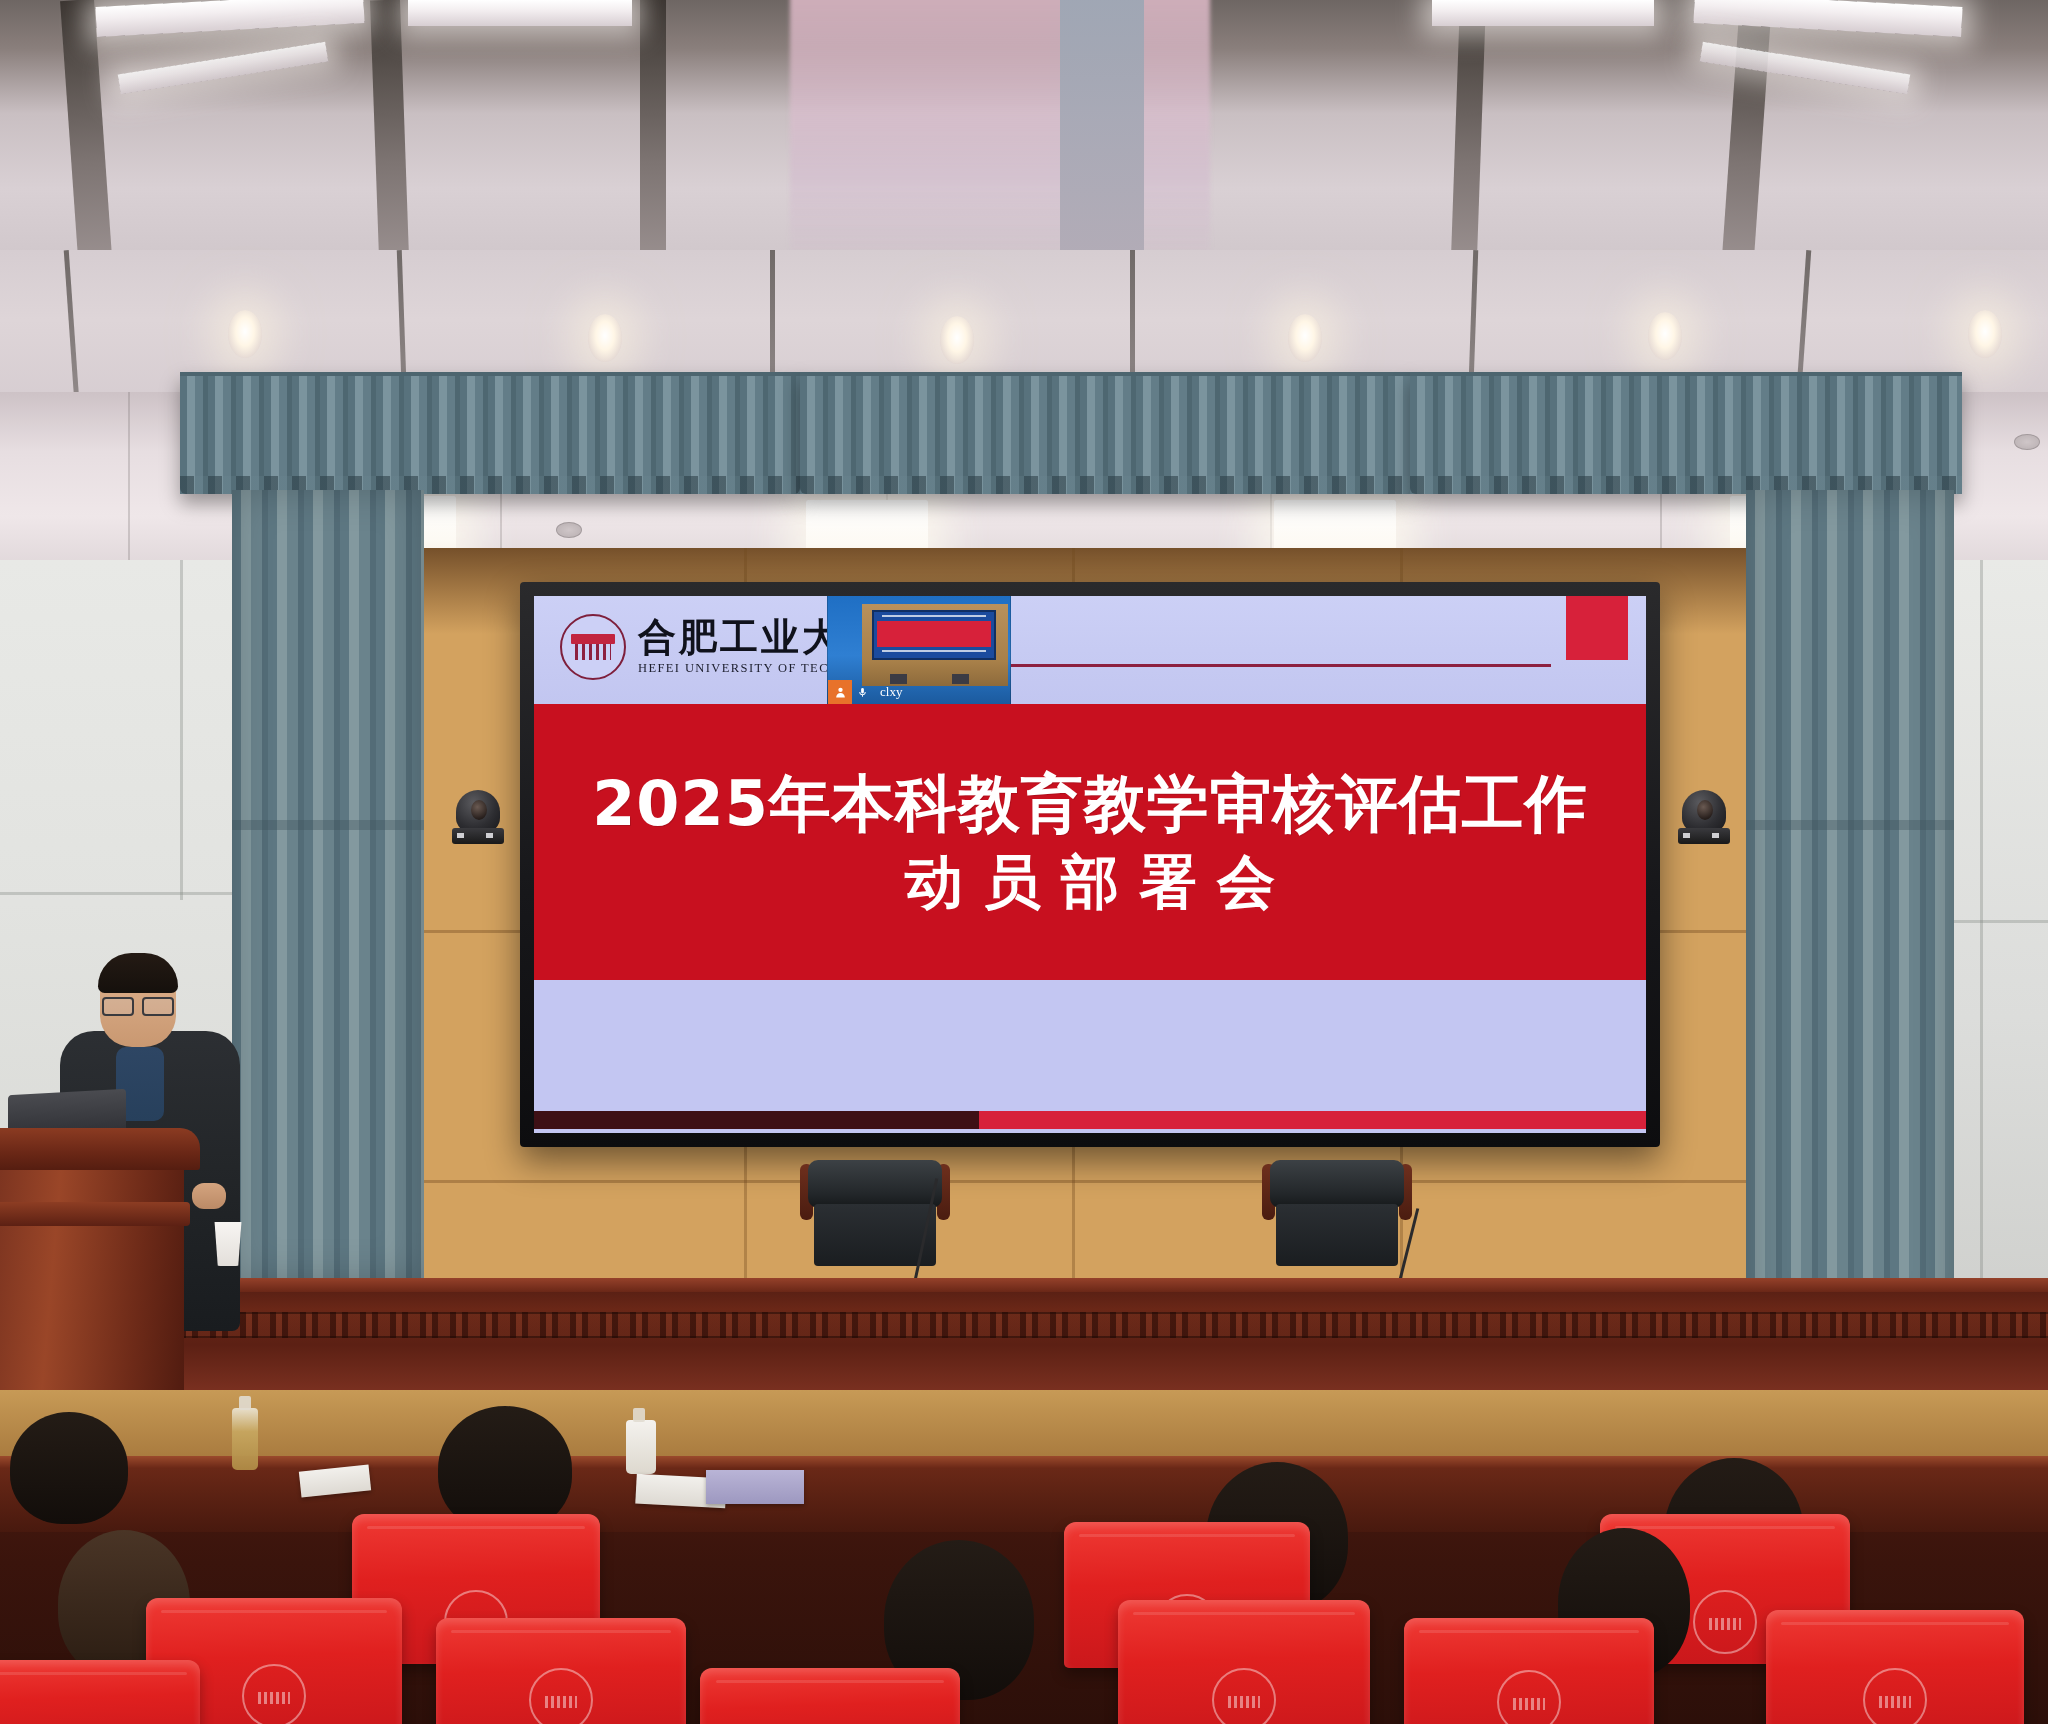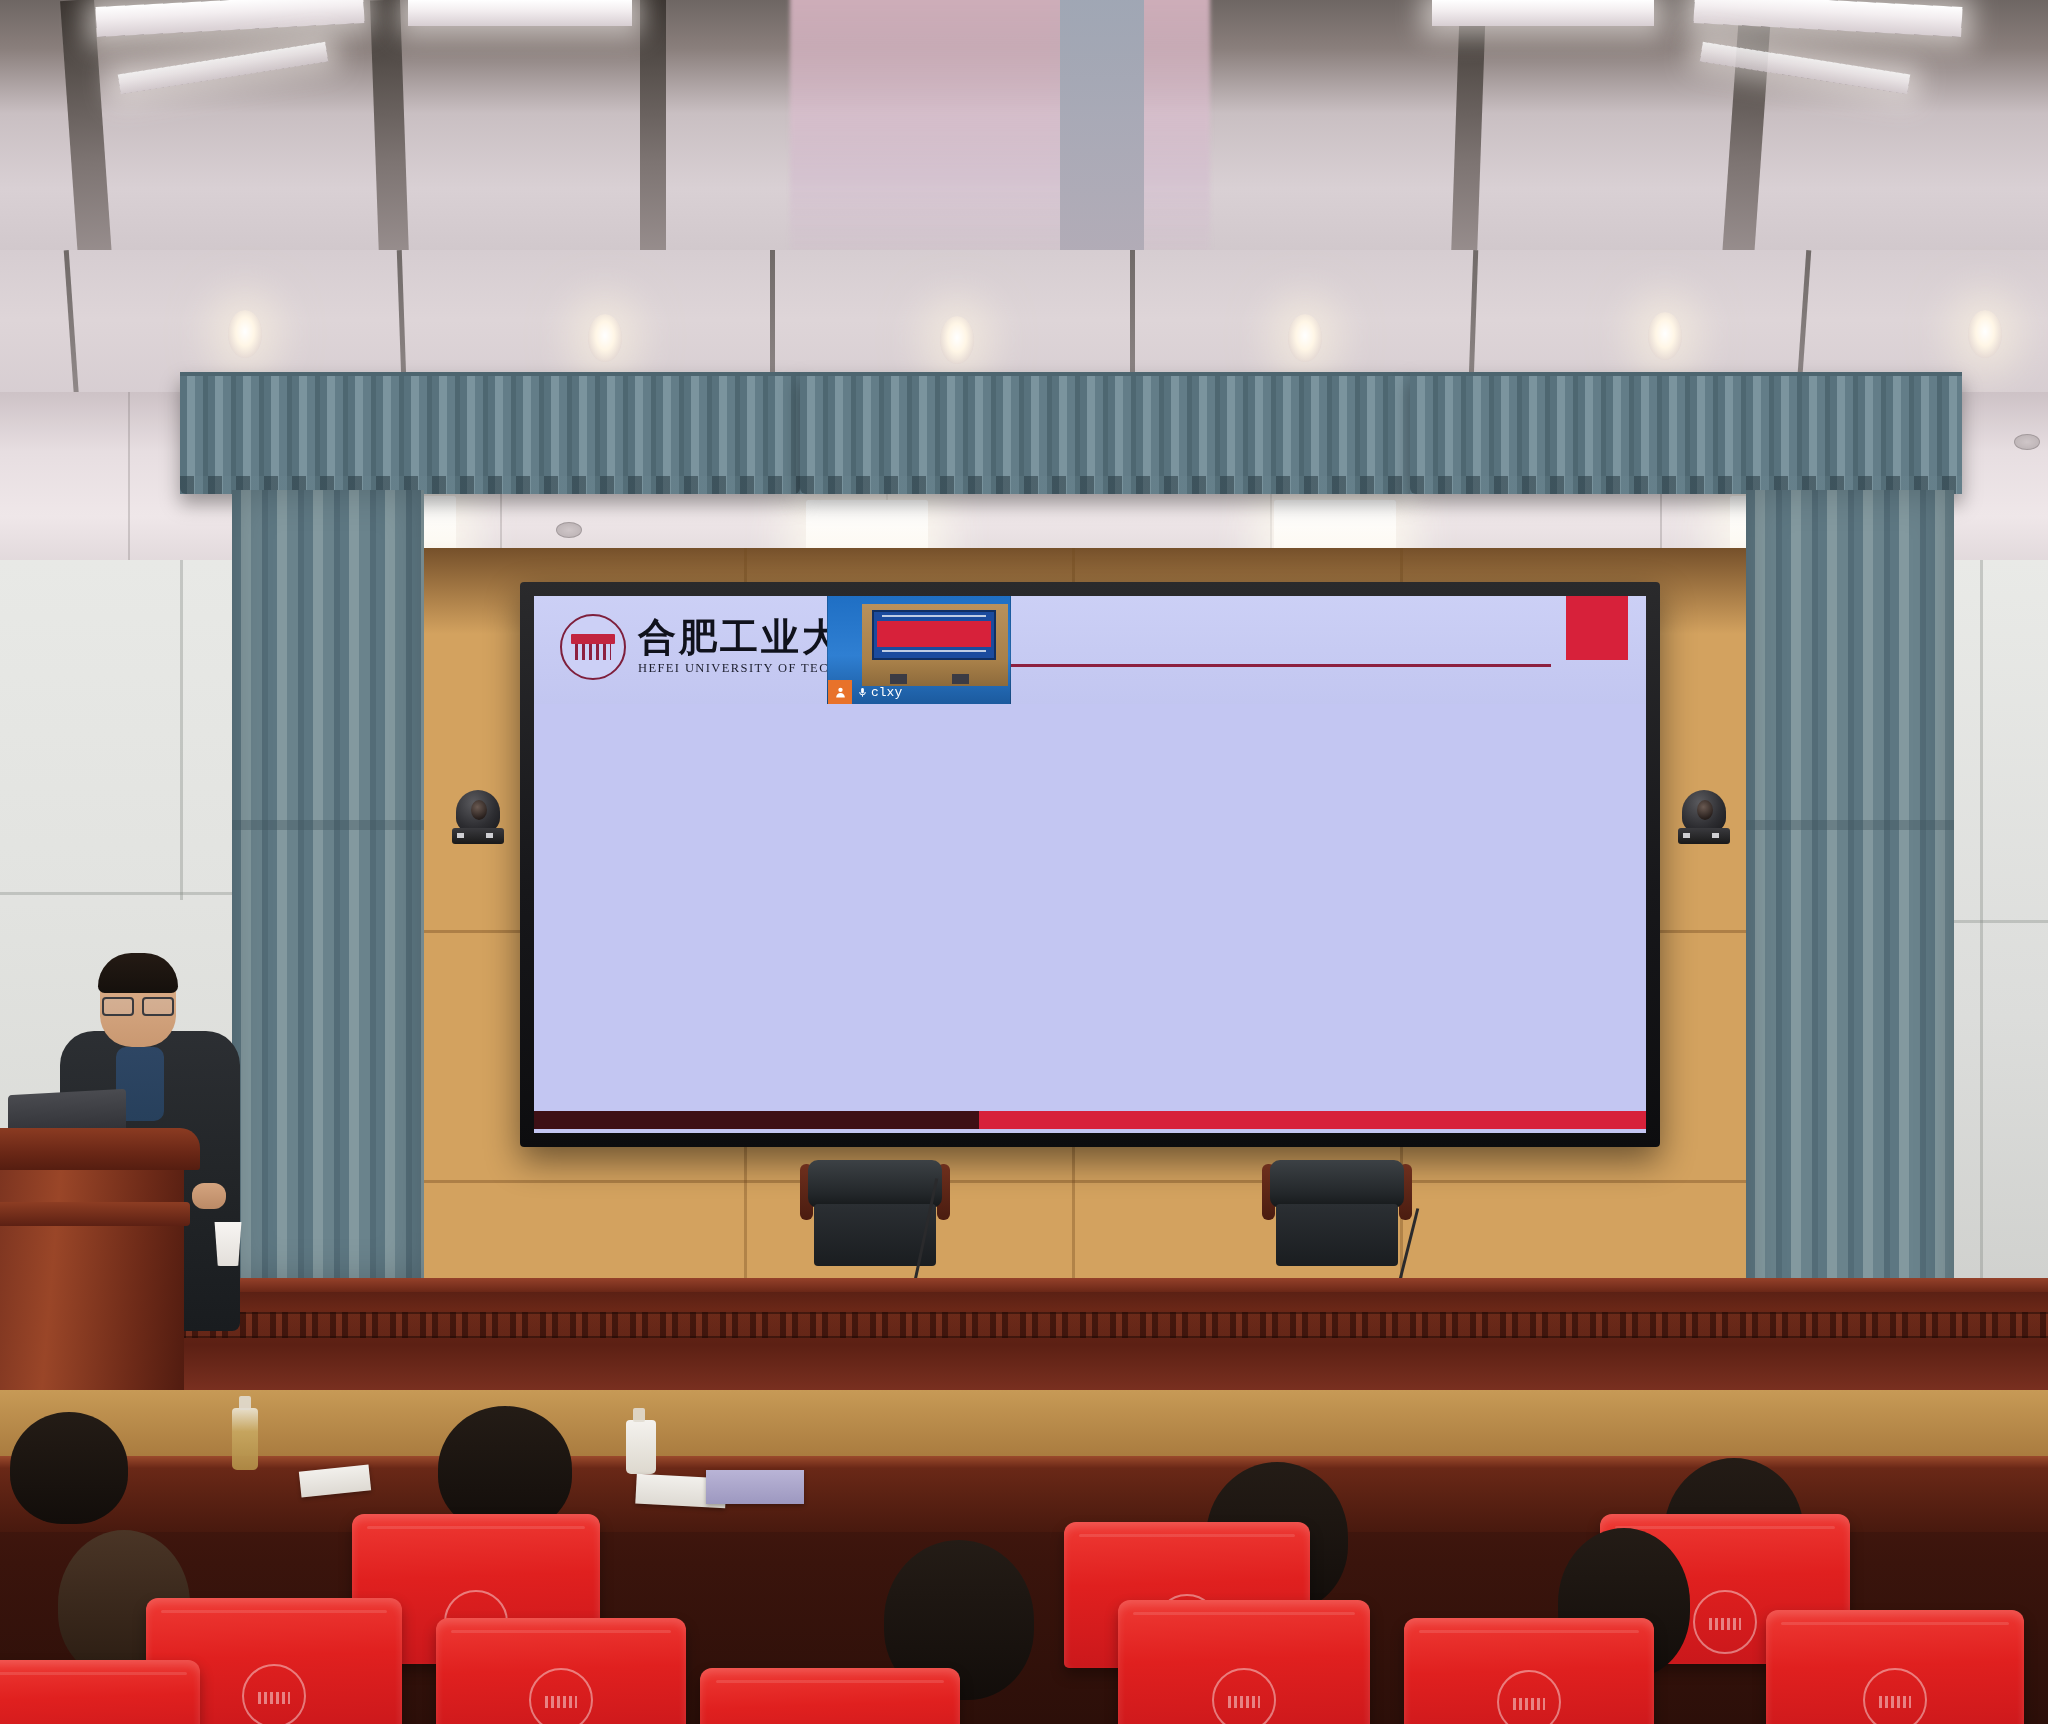--- a/index.html
+++ b/index.html
@@ -217,23 +217,23 @@
   .vc-badge {
     position:absolute; left:0; bottom:0; height:24px;
     display:flex; align-items:center;
   }
   .vc-avatar {
     width:24px; height:24px; background:#e8722a;
     display:flex; align-items:center; justify-content:center;
   }
   .vc-avatar svg { width:13px; height:13px; fill:#fff; }
   .vc-name {
-    display:flex; align-items:center; gap:3px;
+    display:flex; align-items:center; gap:12px;
     padding:0 7px 0 5px; height:24px;
-    color:#ffffff; font-size:13px; font-family:Liberation Mono, monospace;
+    color:#ffffff; font-size:13px; font-family:Liberation Serif, serif;
   }
   .vc-name svg { width:11px; height:13px; fill:#ffffff; }
 
   .slide-redband {
     position:absolute; left:0; top:108px; width:100%; height:276px;
     background:#c8101f;
     display:flex; flex-direction:column; align-items:center; justify-content:center;
     gap:18px;
   }
   .slide-title-1 {
@@ -583,20 +583,24 @@
             <div class="vc-name">
               <svg viewBox="0 0 24 24">
                   <path d="M12 14a3 3 0 0 0 3-3V5a3 3 0 1 0-6 0v6a3 3 0 0 0 3 3zm5-3a5 5 0 0 1-10 0H5a7 7 0 0 0 6 6.9V21h2v-3.1A7 7 0 0 0 19 11z"></path>
                 </svg>
               <span>clxy</span>
             </div>
           </div>
         </div>
       </div>
 
+      <div class="slide-redband">
+        <div class="slide-title-1">2025年本科教育教学审核评估工作</div>
+        <div class="slide-title-2">动员部署会</div>
+      </div>
 
 
       <div class="slide-bottom">
         <div class="sb-dark"></div>
         <div class="sb-red"></div>
       </div>
 
     </div>
   </div>
 

